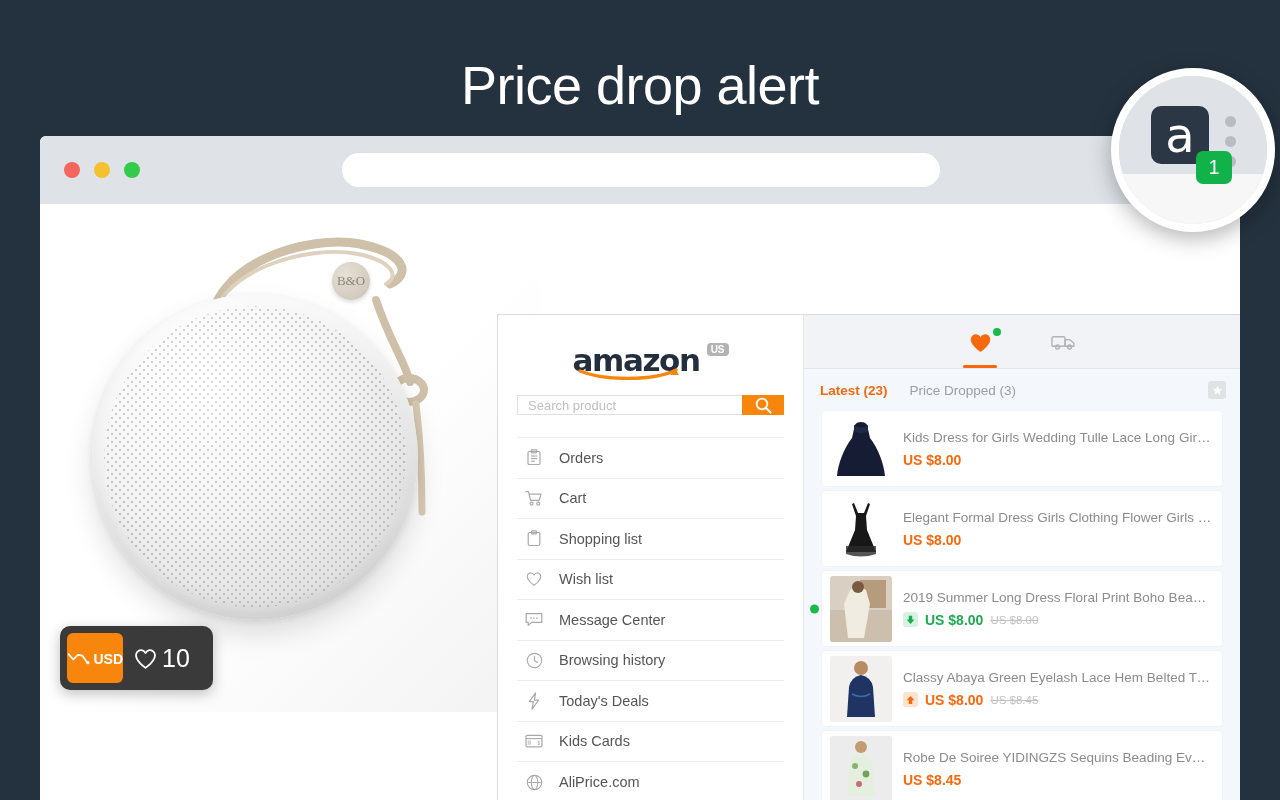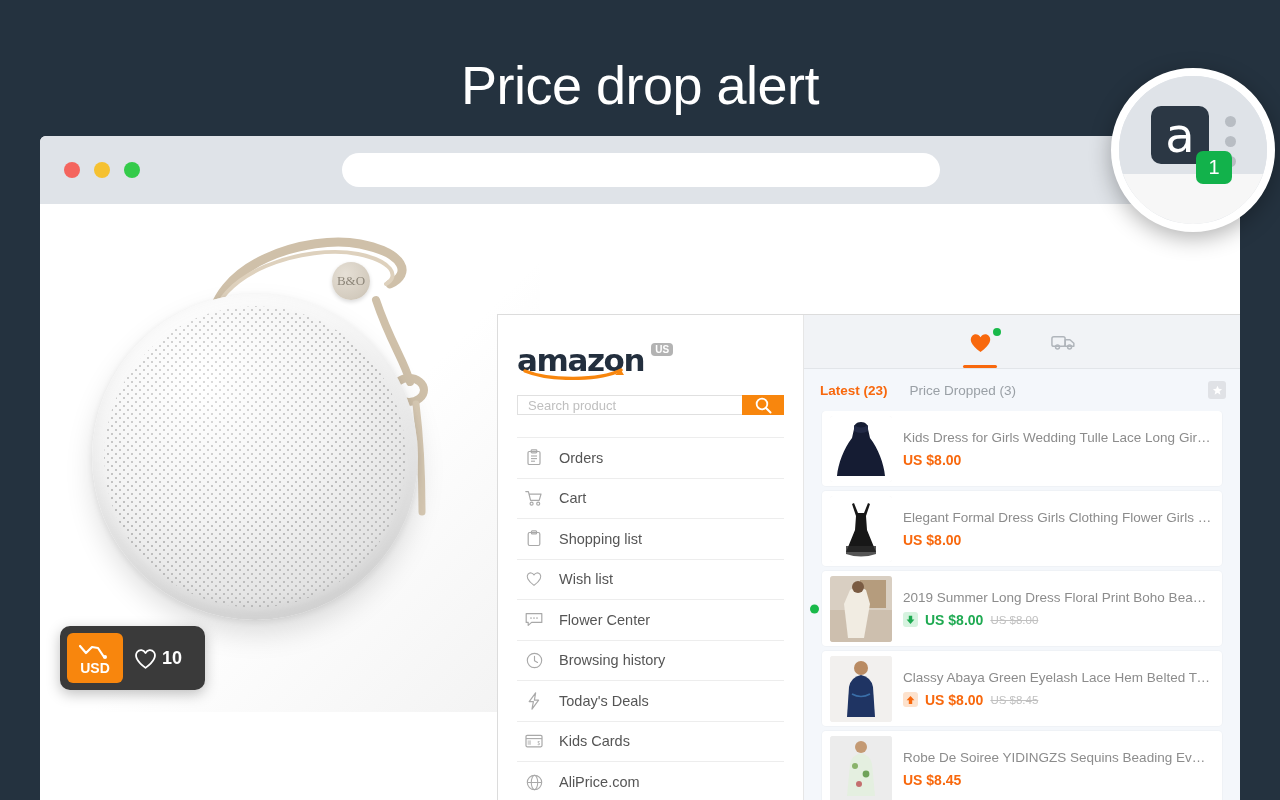--- a/index.html
+++ b/index.html
@@ -167,34 +167,33 @@
     align-items: center;
     padding: 7px;
     gap: 10px;
     box-shadow: 0 4px 14px rgba(0,0,0,0.25);
   }
   .usd-tile {
     width: 56px; height: 50px;
     background: #f8860d;
     border-radius: 6px;
     display: flex;
-    flex-direction: column;
+    flex-direction: row;
     align-items: center;
     justify-content: center;
     color: #ffffff;
   }
   .usd-label { font-size: 14px; font-weight: 700; line-height: 1; margin-top: 1px; }
   .fav-count {
     display: flex;
     align-items: center;
     gap: 4px;
     color: #ffffff;
-    font-size: 18px;
+    font-size: 25px;
     padding-right: 16px;
-    font-weight: bold;
   }
 
   
   .ext-popup {
     position: absolute;
     left: 457px;
     top: 110px;
     width: 743px;
     height: 486px;
     background: #ffffff;
@@ -210,20 +209,21 @@
     width: 306px;
     background: #ffffff;
     border-right: 1px solid #e6e6e6;
     padding: 0 19px;
     flex-shrink: 0;
   }
   .brand-row {
     height: 80px;
     display: flex;
     align-items: center;
+    justify-content: center;
     gap: 7px;
     padding-top: 10px;
   }
   .brand-logo {
     font-family: "DejaVu Sans", sans-serif;
     font-size: 31px;
     font-weight: 700;
     color: #232f3e;
     letter-spacing: -1.4px;
     position: relative;
@@ -611,21 +611,21 @@
 
           <div class="nav-item">
             <span class="nav-icon">
               <svg width="18" height="15" viewBox="0 0 18 15">
                   <path d="M1.2 1.6 H16.8 V10.4 H6.6 L3.2 13.4 V10.4 H1.2 Z" fill="none" stroke="currentColor" stroke-width="1.2" stroke-linejoin="round"></path>
                   <circle cx="6" cy="6" r="0.85" fill="currentColor"></circle>
                   <circle cx="9" cy="6" r="0.85" fill="currentColor"></circle>
                   <circle cx="12" cy="6" r="0.85" fill="currentColor"></circle>
                 </svg>
             </span>
-            <span>Flower Center</span>
+            <span>Message Center</span>
           </div>
 
           <div class="nav-item">
             <span class="nav-icon">
               <svg width="17" height="17" viewBox="0 0 18 18">
                   <circle cx="9" cy="9" r="7.6" fill="none" stroke="currentColor" stroke-width="1.2"></circle>
                   <path d="M9 4.6 V9.2 L12.2 11" fill="none" stroke="currentColor" stroke-width="1.2" stroke-linecap="round" stroke-linejoin="round"></path>
                 </svg>
             </span>
             <span>Browsing history</span>

